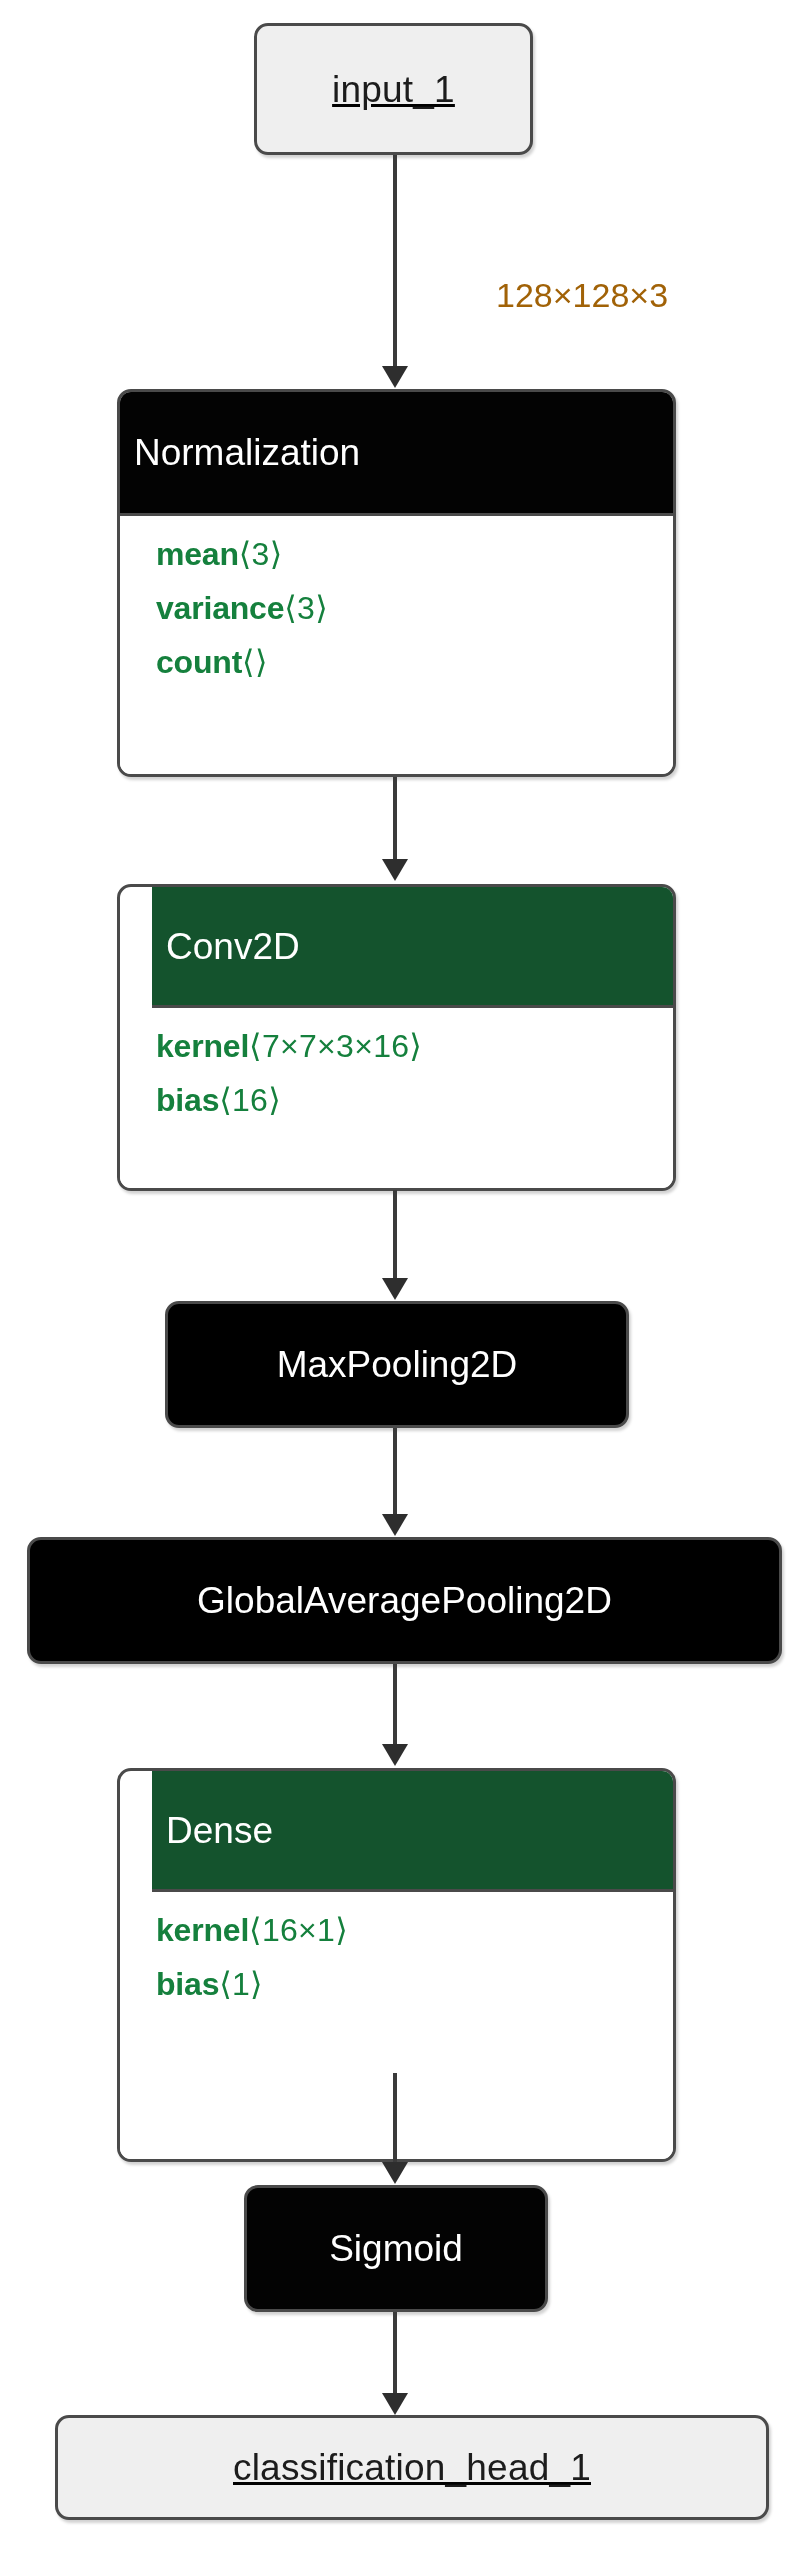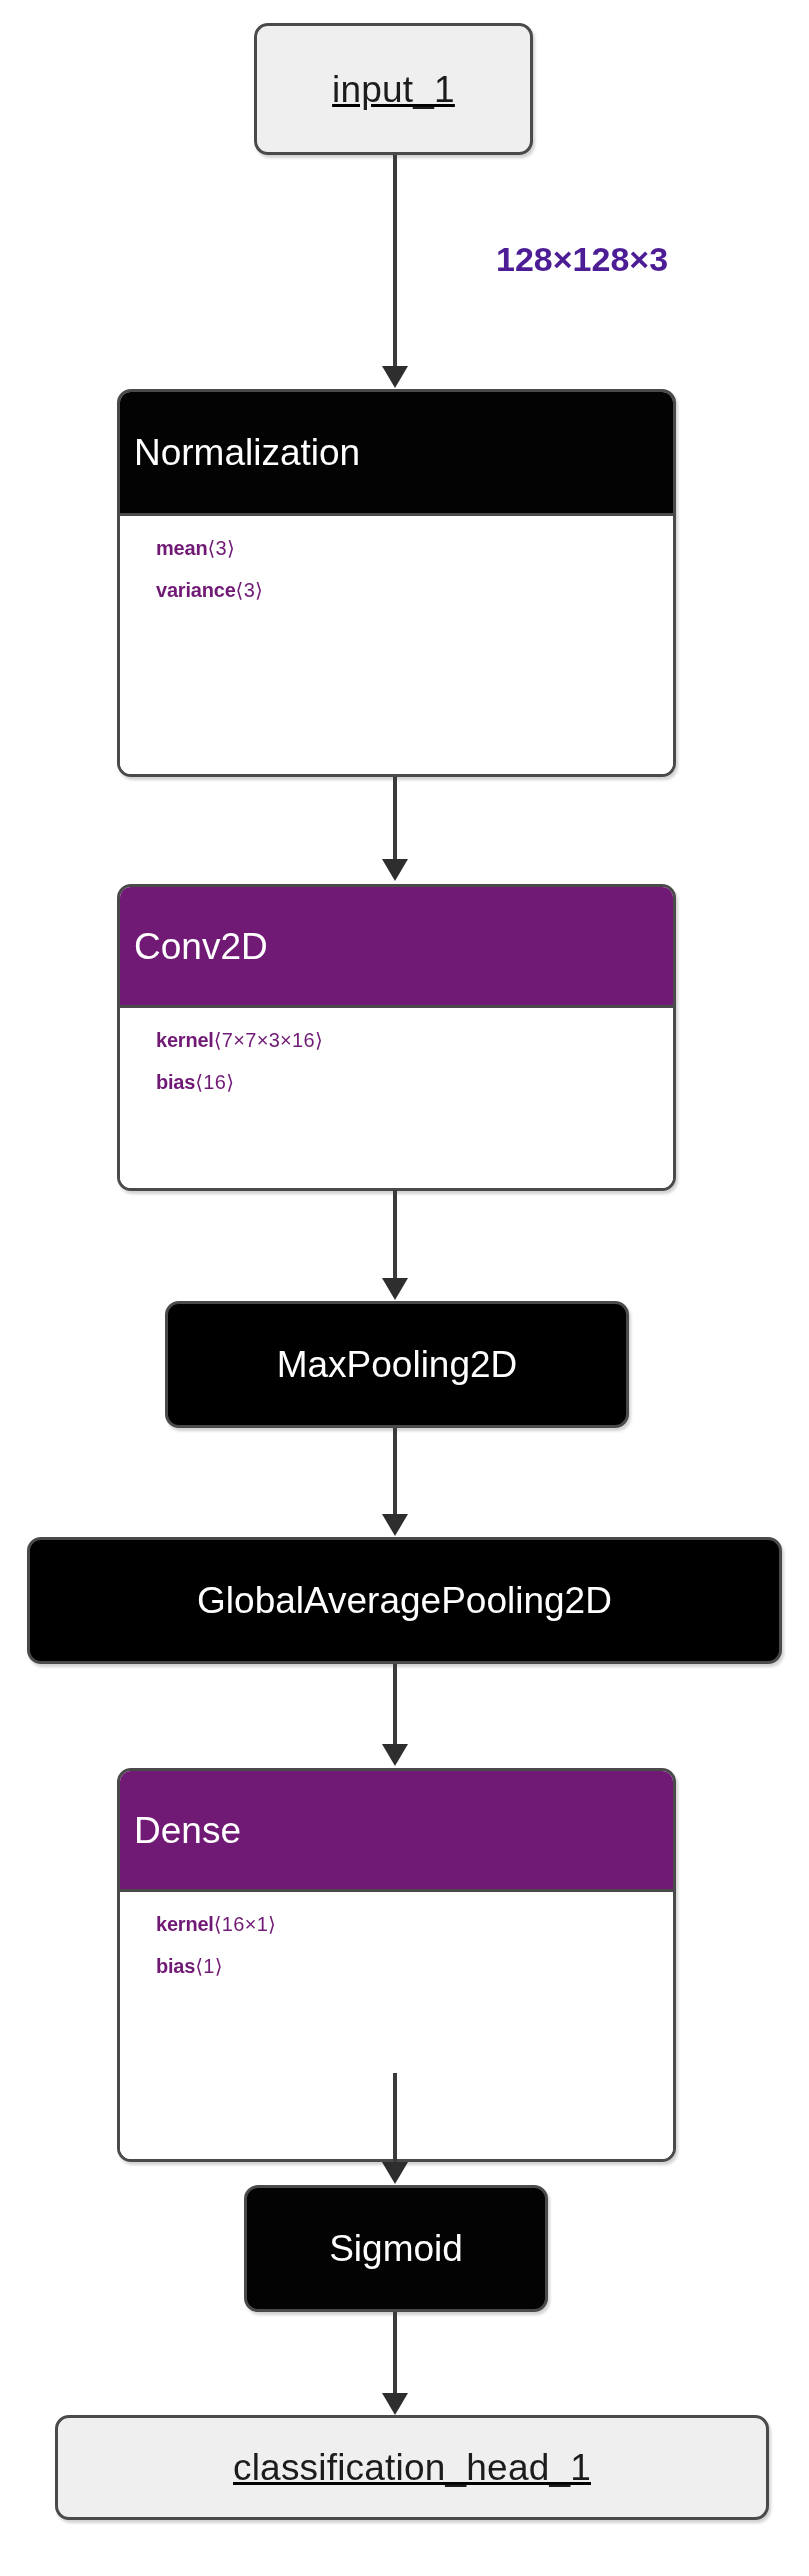--- a/index.html
+++ b/index.html
@@ -82,63 +82,64 @@
   }
   .node.compound .node-body {
     box-sizing: border-box;
     flex: 1 1 auto;
     background: #ffffff;
     padding: 22px 0 0 36px;
   }
   .weight-row {
     display: flex;
     align-items: flex-end;
-    color: #701a75;
+    color: #15803d;
     white-space: nowrap;
     margin-bottom: 22px;
-    font-size: 20px;
+    font-size: 32px;
     line-height: 1;
   }
   .weight-row .w-name {
     font-weight: 700;
     letter-spacing: -0.2px;
   }
   .weight-row .w-shape {
     font-weight: 400;
     letter-spacing: 0.3px;
   }
 
   
   .fill-black  { background: #030303; }
-  .fill-blue   { background: #701a75; }
+  .fill-blue   { background: #14532d; margin-left: 32px; }
   .fill-green  { background: #000000; text-align: center; }
 
   
   .edge {
     position: absolute;
     width: 0;
     border-left: 4px solid #3a3a3a;
   }
   .arrowhead {
     position: absolute;
     width: 0;
     height: 0;
     border-left: 13px solid transparent;
     border-right: 13px solid transparent;
     border-top: 22px solid #2e2e2e;
   }
 
   
   .annotation {
     position: absolute;
-    color: #4c1d95;
+    color: #a16207;
     font-size: 34px;
-    font-weight: 700;
-    line-height: 1;
-    white-space: nowrap;
+    font-weight: 400;
+    line-height: 1;
+    white-space: nowrap;
+    margin-top: 36px;
   }
 </style>
 </head>
 <body>
 
 <div id="canvas">
 
   <div class="node io" style="left:254px; top:23px; width:279px; height:132px;">
     <span class="node-title">input_1</span>
   </div>
@@ -154,20 +155,24 @@
     </div>
     <div class="node-body">
       <div class="weight-row">
         <span class="w-name">mean</span>
           <span class="w-shape">⟨3⟩</span>
       </div>
       <div class="weight-row">
         <span class="w-name">variance</span>
           <span class="w-shape">⟨3⟩</span>
       </div>
+      <div class="weight-row">
+        <span class="w-name">count</span>
+          <span class="w-shape">⟨⟩</span>
+      </div>
     </div>
   </div>
 
   <div class="edge" style="left:393px; top:777px; height:84px;"></div>
   <div class="arrowhead" style="left:382px; top:859px;"></div>
 
   <div class="node compound" style="left:117px; top:884px; width:559px; height:307px;">
     <div class="node-header fill-blue" style="height:121px;">
       <span class="node-title">Conv2D</span>
     </div>

